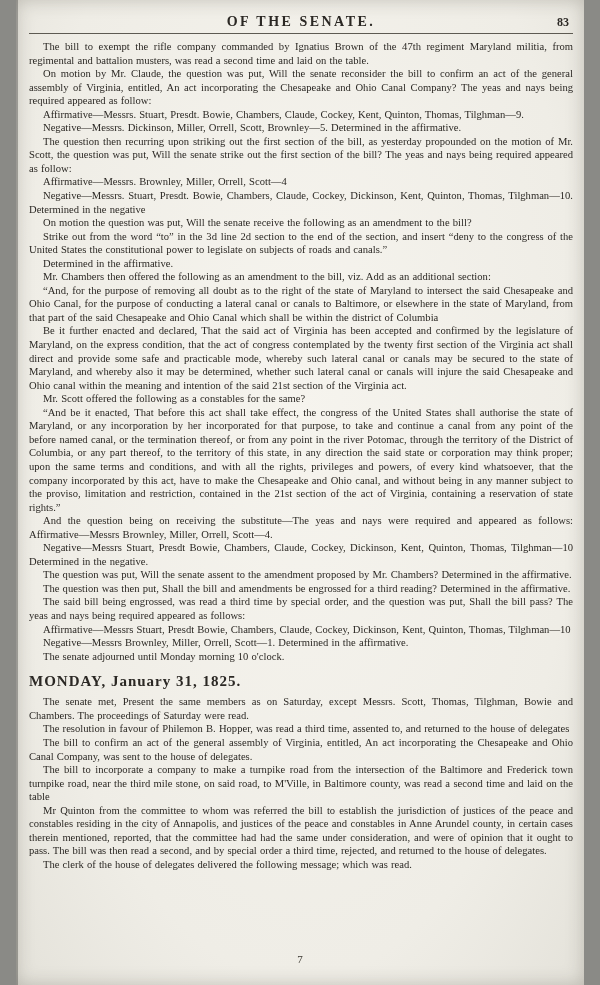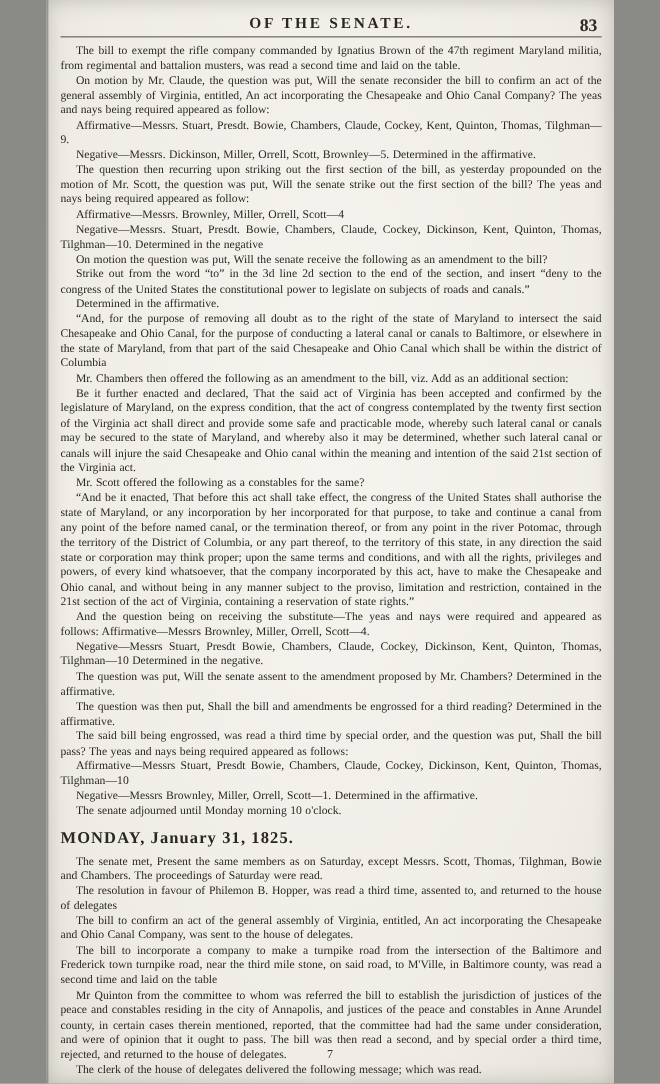--- a/index.html
+++ b/index.html
@@ -3,21 +3,21 @@
 <meta charset="utf-8">
 <style>
   html, body {
     margin: 0;
     padding: 0;
     background: #8a8a86;
     font-family: "Liberation Serif", "DejaVu Serif", serif;
   }
   .page {
     position: relative;
-    width: 516px;
+    width: 568px;
     height: 985px;
     margin: 0 auto;
     background: #f2f0ea;
     background-image: radial-gradient(ellipse at 50% 40%, #f6f4ee 0%, #efede6 70%, #e4e2da 100%);
     box-shadow: inset 0 0 18px rgba(60,55,45,0.25), inset 2px 0 0 rgba(40,40,40,0.35);
     overflow: hidden;
     color: #2b2824;
   }
   .content {
     padding: 10px 11px 0 13px;
@@ -29,21 +29,21 @@
     font-size: 14px;
     letter-spacing: 2.5px;
     padding: 4px 0 3px 0;
     border-bottom: 1px solid #5d5a52;
     margin-bottom: 6px;
   }
   .page-number {
     position: absolute;
     right: 4px;
     top: 5px;
-    font-size: 16px;
+    font-size: 12px;
     letter-spacing: 0;
     font-weight: bold;
   }
   .page-body {
     text-align: justify;
     font-size: 10.6px;
     line-height: 1.28;
   }
   .para {
     margin: 0;
@@ -81,22 +81,22 @@
         <p class="para">The bill to exempt the rifle company commanded by Ignatius Brown of the 47th regiment Maryland militia, from regimental and battalion musters, was read a second time and laid on the table.</p>
         <p class="para">On motion by Mr. Claude, the question was put, Will the senate reconsider the bill to confirm an act of the general assembly of Virginia, entitled, An act incorporating the Chesapeake and Ohio Canal Company? The yeas and nays being required appeared as follow:</p>
         <p class="para">Affirmative—Messrs. Stuart, Presdt. Bowie, Chambers, Claude, Cockey, Kent, Quinton, Thomas, Tilghman—9.</p>
         <p class="para">Negative—Messrs. Dickinson, Miller, Orrell, Scott, Brownley—5.  Determined in the affirmative.</p>
         <p class="para">The question then recurring upon striking out the first section of the bill, as yesterday propounded on the motion of Mr. Scott, the question was put, Will the senate strike out the first section of the bill? The yeas and nays being required appeared as follow:</p>
         <p class="para">Affirmative—Messrs. Brownley, Miller, Orrell, Scott—4</p>
         <p class="para">Negative—Messrs. Stuart, Presdt. Bowie, Chambers, Claude, Cockey, Dickinson, Kent, Quinton, Thomas, Tilghman—10.  Determined in the negative</p>
         <p class="para">On motion the question was put, Will the senate receive the following as an amendment to the bill?</p>
         <p class="para">Strike out from the word “to” in the 3d line 2d section to the end of the section, and insert “deny to the congress of the United States the constitutional power to legislate on subjects of roads and canals.”</p>
         <p class="para">Determined in the affirmative.</p>
+        <p class="para">Mr. Chambers then offered the following as an amendment to the bill, viz. Add as an additional section:</p>
         <p class="para">“And, for the purpose of removing all doubt as to the right of the state of Maryland to intersect the said Chesapeake and Ohio Canal, for the purpose of conducting a lateral canal or canals to Baltimore, or elsewhere in the state of Maryland, from that part of the said Chesapeake and Ohio Canal which shall be within the district of Columbia</p>
-        <p class="para">Mr. Chambers then offered the following as an amendment to the bill, viz. Add as an additional section:</p>
         <p class="para">Be it further enacted and declared, That the said act of Virginia has been accepted and confirmed by the legislature of Maryland, on the express condition, that the act of congress contemplated by the twenty first section of the Virginia act shall direct and provide some safe and practicable mode, whereby such lateral canal or canals may be secured to the state of Maryland, and whereby also it may be determined, whether such lateral canal or canals will injure the said Chesapeake and Ohio canal within the meaning and intention of the said 21st section of the Virginia act.</p>
         <p class="para">Mr. Scott offered the following as a constables for the same?</p>
         <p class="para">“And be it enacted, That before this act shall take effect, the congress of the United States shall authorise the state of Maryland, or any incorporation by her incorporated for that purpose, to take and continue a canal from any point of the before named canal, or the termination thereof, or from any point in the river Potomac, through the territory of the District of Columbia, or any part thereof, to the territory of this state, in any direction the said state or corporation may think proper; upon the same terms and conditions, and with all the rights, privileges and powers, of every kind whatsoever, that the company incorporated by this act, have to make the Chesapeake and Ohio canal, and without being in any manner subject to the proviso, limitation and restriction, contained in the 21st section of the act of Virginia, containing a reservation of state rights.”</p>
         <p class="para">And the question being on receiving the substitute—The yeas and nays were required and appeared as follows:  Affirmative—Messrs Brownley, Miller, Orrell, Scott—4.</p>
         <p class="para">Negative—Messrs Stuart, Presdt Bowie, Chambers, Claude, Cockey, Dickinson, Kent, Quinton, Thomas, Tilghman—10  Determined in the negative.</p>
         <p class="para">The question was put, Will the senate assent to the amendment proposed by Mr. Chambers? Determined in the affirmative.</p>
         <p class="para">The question was then put, Shall the bill and amendments be engrossed for a third reading? Determined in the affirmative.</p>
         <p class="para">The said bill being engrossed, was read a third time by special order, and the question was put, Shall the bill pass? The yeas and nays being required appeared as follows:</p>
         <p class="para">Affirmative—Messrs Stuart, Presdt Bowie, Chambers, Claude, Cockey, Dickinson, Kent, Quinton, Thomas, Tilghman—10</p>
         <p class="para">Negative—Messrs Brownley, Miller, Orrell, Scott—1.  Determined in the affirmative.</p>

